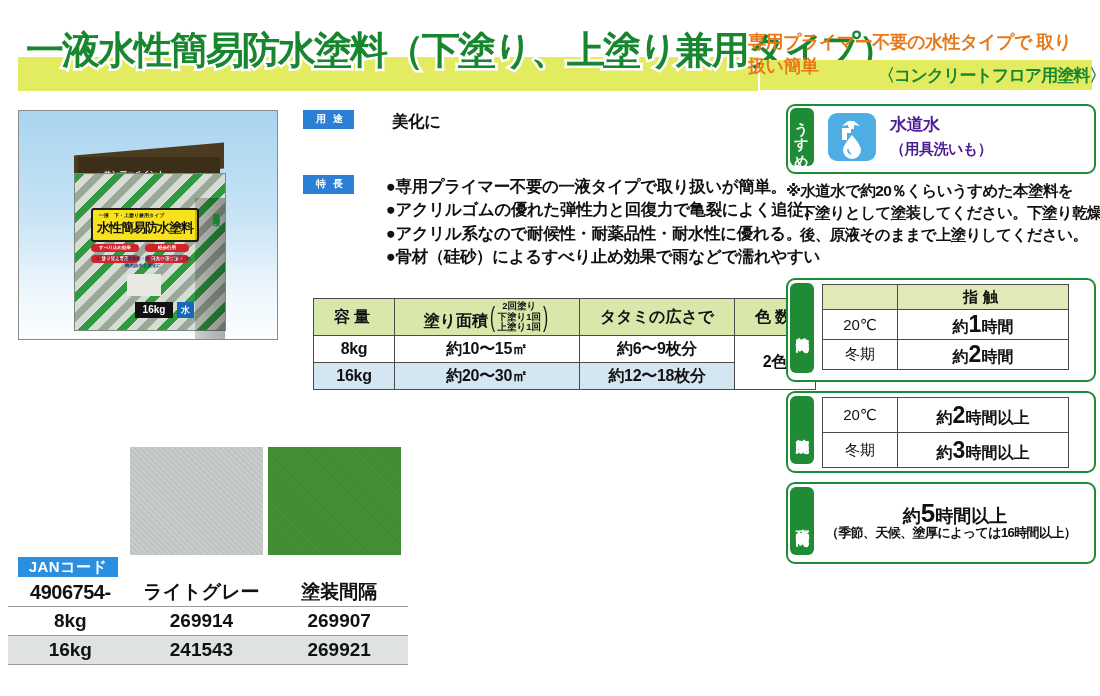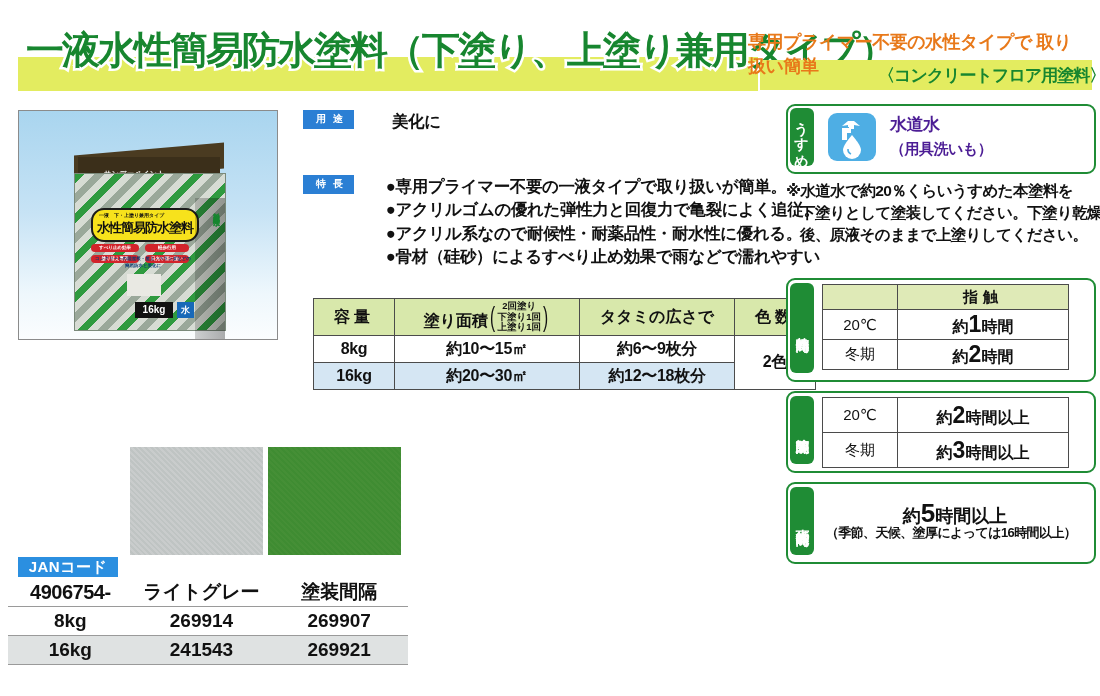--- a/index.html
+++ b/index.html
@@ -63,21 +63,21 @@
     letter-spacing:0.5px;
   }
   .can-body{
     position:absolute;left:0;top:24px;width:150px;height:156px;
     background:
       repeating-linear-gradient(135deg,#2f9a3f 0 7px,#d7dcd4 7px 14px,#9aa89a 14px 21px,#d7dcd4 21px 28px);
     border:1px solid #7b8a7b;
   }
   .can-label{
     position:absolute;left:16px;top:34px;width:104px;height:30px;
-    background:#f7e21c;border:2px solid #1b1b1b;border-radius:13px;
+    background:#f7e21c;border:2px solid #1b1b1b;border-radius:3px;
   }
   .can-label-t1{position:absolute;left:6px;top:2px;font-size:5px;color:#111;font-weight:bold;}
   .can-label-t2{position:absolute;left:4px;top:9px;font-size:13px;color:#111;font-weight:bold;letter-spacing:-1px;}
   .can-pill{
     position:absolute;height:8px;border-radius:5px;background:#d2232a;
     color:#fff;font-size:4.5px;text-align:center;line-height:8px;font-weight:bold;
   }
   .can-text{
     position:absolute;left:18px;top:82px;width:100px;font-size:4.5px;
     color:#0a3a74;font-weight:bold;text-align:center;line-height:1.5;

